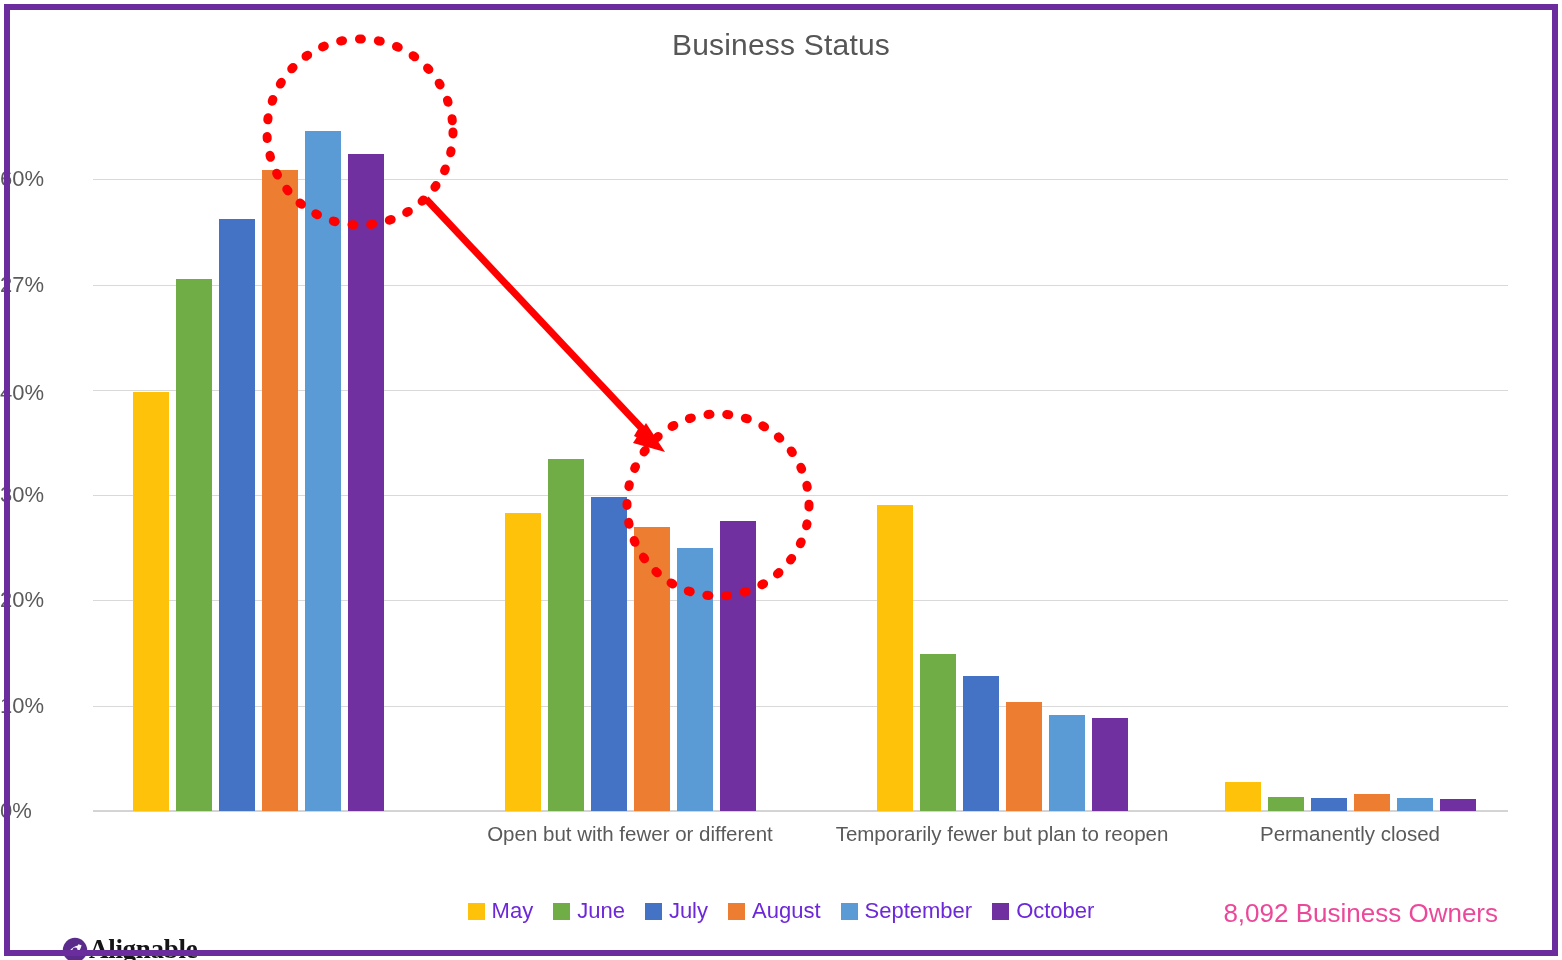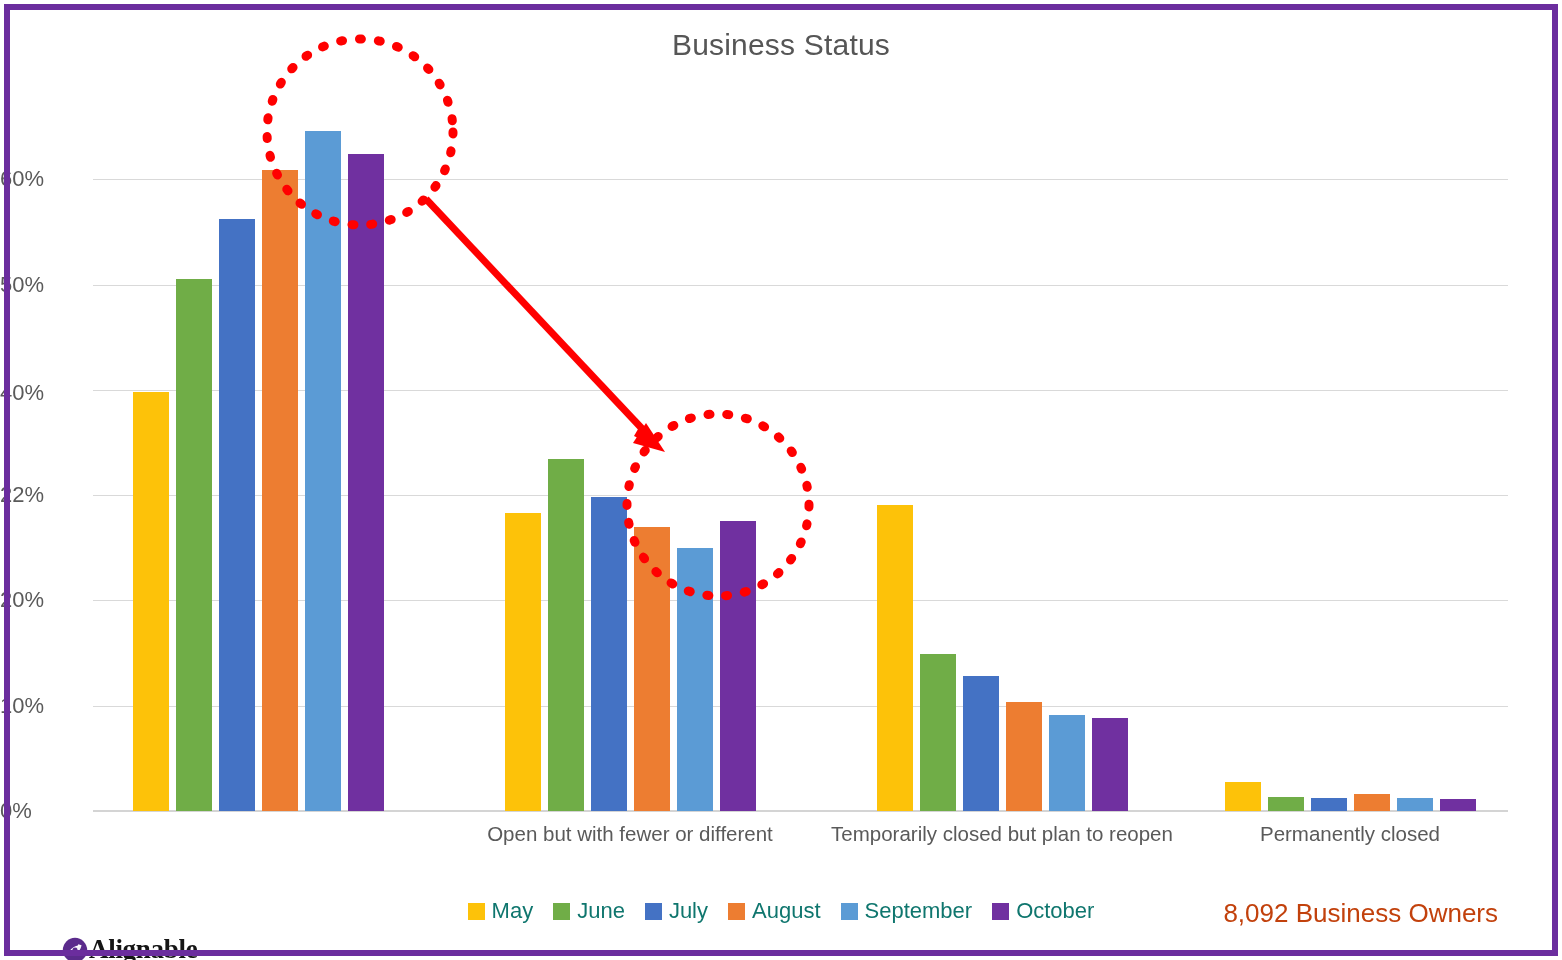--- a/index.html
+++ b/index.html
@@ -127,21 +127,21 @@
     gap: 7px;
     pointer-events: auto;
   }
   .legend-swatch {
     width: 17px;
     height: 17px;
     display: block;
   }
   .legend-label {
     font-size: 22px;
-    color: #0f766e;
+    color: #6d28d9;
   }
 
   
   .brand {
     position: absolute;
     left: 62px;
     top: 934px;
     display: flex;
     align-items: center;
     gap: 1px;
@@ -156,21 +156,21 @@
     color: #151515;
     font-family: "Liberation Serif", serif;
     font-weight: bold;
     letter-spacing: -0.3px;
   }
   .owners {
     position: absolute;
     right: 64px;
     top: 898px;
     font-size: 26px;
-    color: #c2410c;
+    color: #ec4899;
   }
 
   
   .annot {
     position: absolute;
     left: 0;
     top: 0;
     width: 1562px;
     height: 960px;
     pointer-events: none;
@@ -181,23 +181,23 @@
 <body>
 
 <div id="page">
 
   <div class="chart-title">Business Status</div>
 
   <div class="ytick-wrap" id="yticks">
       <div class="ytick-lbl" style="top: 716px;">0%</div>
       <div class="ytick-lbl" style="top: 610.706px;">10%</div>
       <div class="ytick-lbl" style="top: 505.412px;">20%</div>
-      <div class="ytick-lbl" style="top: 400.118px;">22%</div>
+      <div class="ytick-lbl" style="top: 400.118px;">30%</div>
       <div class="ytick-lbl" style="top: 298px;">40%</div>
-      <div class="ytick-lbl" style="top: 189.529px;">50%</div>
+      <div class="ytick-lbl" style="top: 189.529px;">27%</div>
       <div class="ytick-lbl" style="top: 84.2353px;">60%</div>
     </div>
 
   <div id="plot">
     <div id="gridlines">
         <div class="gridline" style="top: 716px;"></div>
         <div class="gridline" style="top: 610.706px;"></div>
         <div class="gridline" style="top: 505.412px;"></div>
         <div class="gridline" style="top: 400.118px;"></div>
         <div class="gridline" style="top: 294.824px;"></div>
@@ -239,21 +239,21 @@
           <div class="bar" title="October: 1.1%" style="left: 215px; height: 11.5824px; background: rgb(112, 48, 160);"></div>
         </div>
       </div>
   </div>
 
   <div class="xlabels" id="xlabels">
       <div class="xlabel" style="width: 360px; left: 357px;">
         <div>Open but with fewer or different</div>
       </div>
       <div class="xlabel" style="width: 400px; left: 709px;">
-        <div>Temporarily closed but plan to reopen</div>
+        <div>Temporarily fewer but plan to reopen</div>
       </div>
       <div class="xlabel" style="width: 320px; left: 1097px;">
         <div>Permanently closed</div>
       </div>
     </div>
 
   <div class="legend" id="legend">
       <div class="legend-item">
         <span class="legend-swatch" style="background: rgb(253, 194, 9);"></span>
         <span class="legend-label">May</span>

